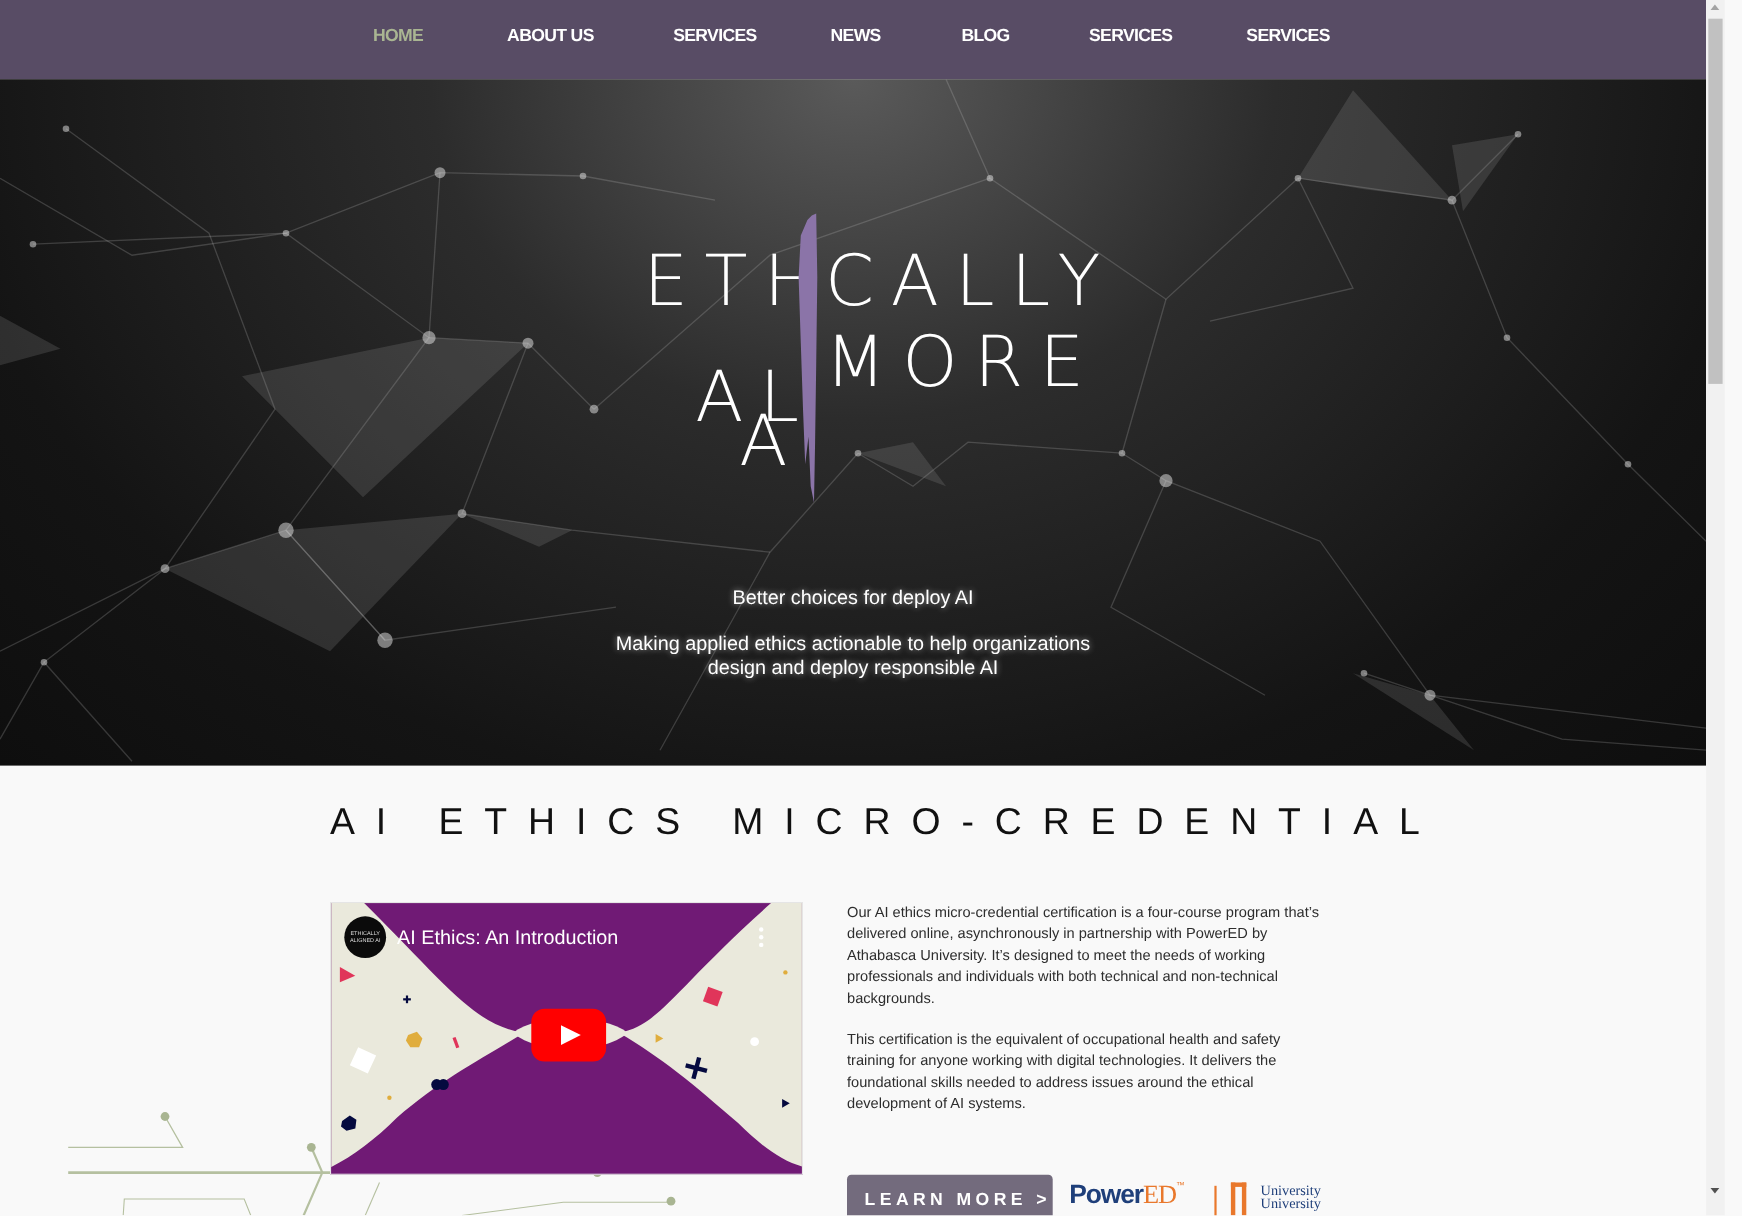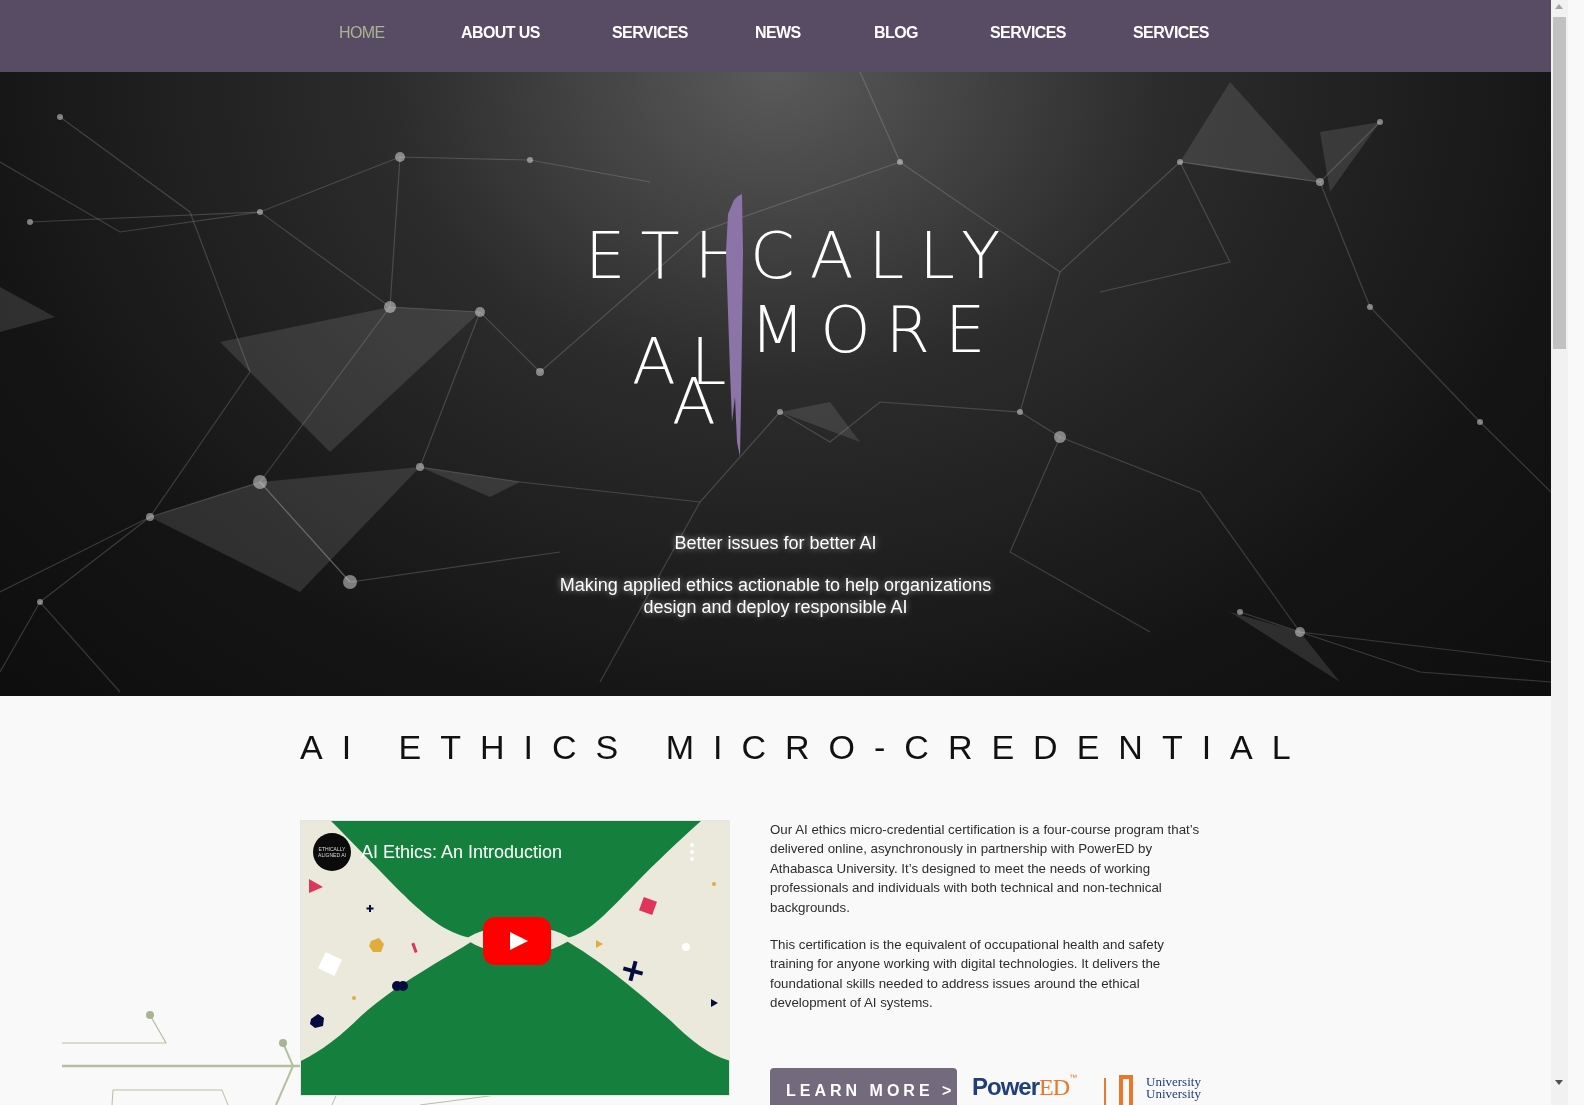--- a/index.html
+++ b/index.html
@@ -13,21 +13,21 @@
     
     .nav {
       position: absolute; left: 0; top: 0; width: 1551px; height: 72px;
       background: #584c65;
     }
     .nav-item {
       position: absolute; top: 24px; font-size: 16px; font-weight: bold;
       color: #ffffff; letter-spacing: -0.6px; cursor: pointer; white-space: nowrap;
       font-family: "Liberation Sans", sans-serif;
     }
-    .nav-item.active { color: #a9b592; font-weight: normal; }
+    .nav-item.active { color: #a9b592; font-weight: bold; }
 
     
     .hero {
       position: absolute; left: 0; top: 72px; width: 1551px; height: 624px;
       background: radial-gradient(ellipse at 50% 0%, #5a5a5a 0%, #2c2c2c 35%, #141414 75%, #0e0e0e 100%);
       overflow: hidden;
     }
     .hero svg.net { position: absolute; left: 0; top: 0; }
     .logo-word {
       position: absolute; color: #ffffff; font-family: "DejaVu Sans", sans-serif;
@@ -44,22 +44,22 @@
 
     
     .section-title {
       position: absolute; left: 300px; top: 728px; width: 930px; text-align: center;
       font-size: 34px; color: #111111; letter-spacing: 19px; white-space: nowrap;
       font-family: "Liberation Sans", sans-serif;
     }
 
     
     .video {
-      position: absolute; left: 300px; top: 820px; width: 430px; height: 276px;
-      background: #15803d; overflow: hidden; border: 1px solid #e5e5e5; box-sizing: border-box;
+      position: absolute; left: 300px; top: 820px; width: 430px; height: 248px;
+      background: #701a75; overflow: hidden; border: 1px solid #e5e5e5; box-sizing: border-box;
     }
     .video svg.art { position: absolute; left: 0; top: 0; }
     .video-title {
       position: absolute; left: 60px; top: 21px; color: #ffffff; font-size: 18px;
     }
     .channel-avatar {
       position: absolute; left: 12px; top: 12px; width: 38px; height: 38px; border-radius: 50%;
       background: #0b0b0b; overflow: hidden;
     }
     .channel-avatar span { position: absolute; left: 0; top: 13px; width: 38px; text-align: center; font-size: 5px; color: #ddd; line-height: 6px; }
@@ -178,21 +178,21 @@
 
     <div class="logo-word" style="left:585px; top:152px;">ETH</div>
     <div class="logo-word" style="left:750px; top:152px;">CALLY</div>
     <div class="logo-word" style="left:632px; top:226px;margin-top:32px;">AL</div>
     <div class="logo-word" style="left:750px; top:226px;">MORE</div>
     <div class="logo-word" style="left:672px; top:298px;">A</div>
     <svg class="brush" viewBox="0 0 22 270">
       <path d="M4,22 L10,8 L14,4 L18,2 L19,60 L18,140 L17,210 L16,265 L13,250 L11,205 L8,230 L6,180 L4,120 L2,60 Z" fill="#8b74a8"></path>
     </svg>
 
-    <div class="hero-tagline" style="top:461px;">Better issues for better AI</div>
+    <div class="hero-tagline" style="top:461px;">Better choices for deploy AI</div>
     <div class="hero-tagline" style="top:503px;">Making applied ethics actionable to help organizations</div>
     <div class="hero-tagline" style="top:525px;">design and deploy responsible AI</div>
   </div>
 
   <svg class="deco" width="700" height="105">
     <g stroke="#b5c0a0" fill="none">
       <line x1="62" y1="66" x2="545" y2="66" stroke-width="2.5"></line>
       <polyline points="62,43 166,43 150,15" stroke-width="1.2"></polyline>
       <polyline points="283,43 293,66 276,105" stroke-width="2"></polyline>
       <polyline points="332,105 345,75" stroke-width="1"></polyline>

